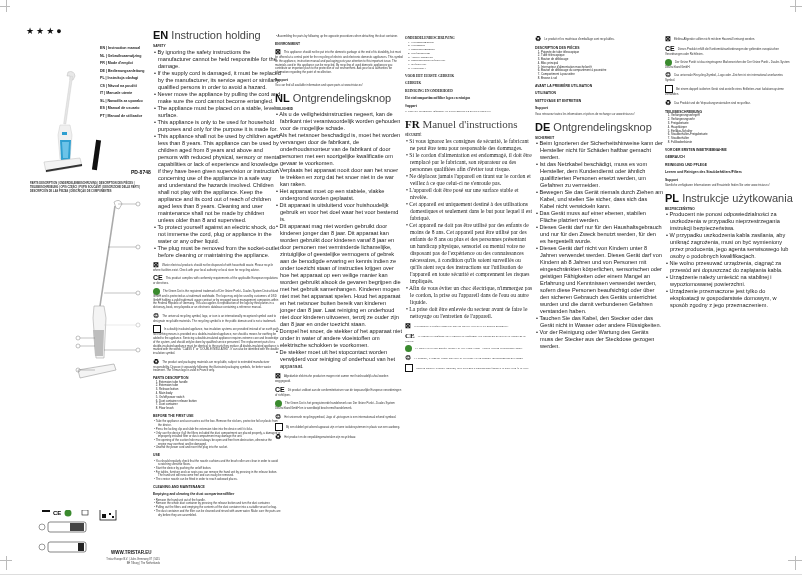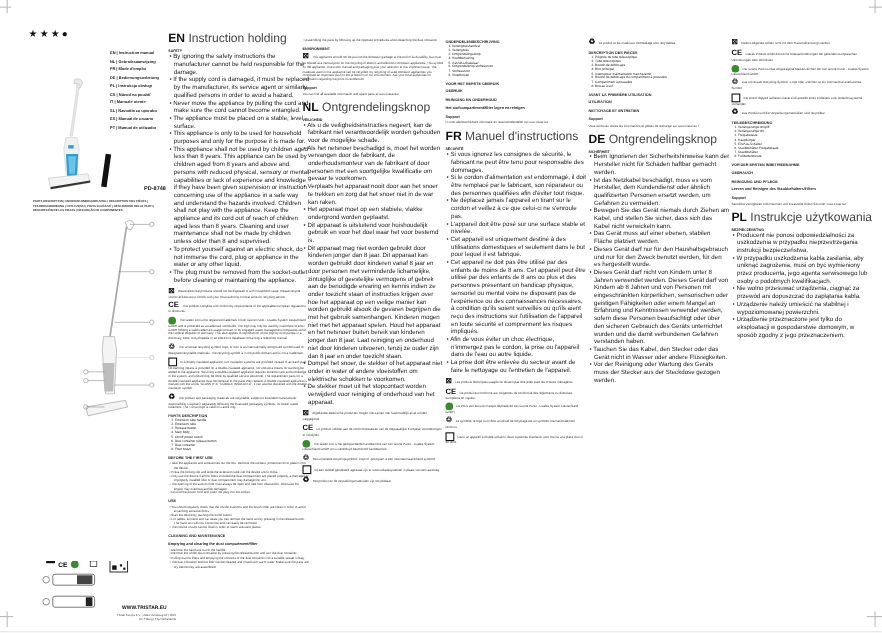--- a/index.html
+++ b/index.html
@@ -202,21 +202,21 @@
       <li>De stekker moet uit het stopcontact worden verwijderd voor reiniging of onderhoud van het apparaat.</li>
     </ul>
     <div class="small"><span class="ico">⊠</span><span>Afgedankte elektrische producten mogen niet samen met huishoudelijk afval worden weggegooid.</span></div>
     <div class="small"><span class="ico">CE</span><span>Dit product voldoet aan de conformiteitseisen van de toepasselijke Europese verordeningen of richtlijnen.</span></div>
     <div class="small"><span class="ico-green"></span><span>The Green Dot is het geregistreerde handelsmerk van Der Grüne Punkt - Duales System Deutschland GmbH en is wereldwijd beschermd handelsmerk.</span></div>
     <div class="small"><span class="ico">♲</span><span>Het universele recyclingsymbool, -logo of -pictogram is een internationaal erkend symbool.</span></div>
     <div class="small"><span class="ico-box"></span><span>Bij een dubbel geïsoleerd apparaat zijn er twee isolatiesystemen in plaats van een aardweg.</span></div>
     <div class="small"><span class="ico">♻</span><span>Het product en de verpakkingsmaterialen zijn recyclebaar.</span></div>
   </div>
 
-  <div class="col" style="left:405px;top:33px;">
+  <div class="col" style="left:405px;top:33px;font-family:Liberation Serif, serif;">
     <div class="heading-s">ONDERDELENBESCHRIJVING</div>
     <ol>
       <li>Verlengbuishandvat</li>
       <li>Verlengbuis</li>
       <li>Ontgrendelingsknop</li>
       <li>Hoofdbehuizing</li>
       <li>Aan/uit-schakelaar</li>
       <li>Ontgrendelknop stofreservoir</li>
       <li>Stofreservoir</li>
       <li>Vloerborstel</li>

